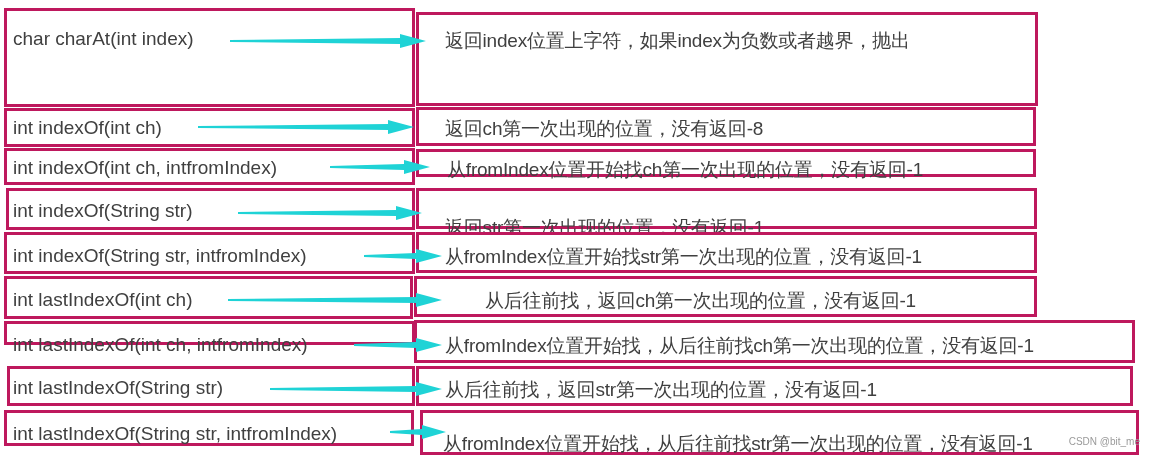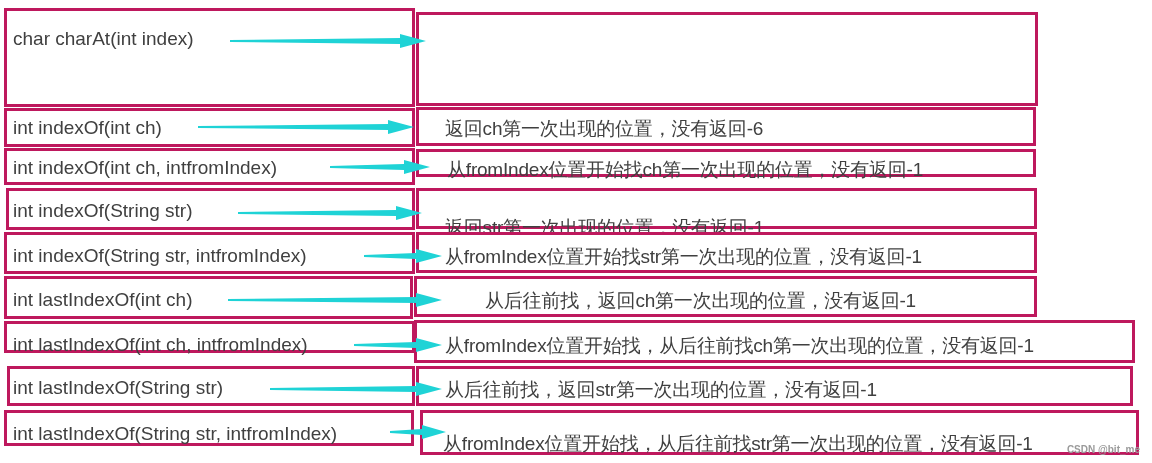--- a/index.html
+++ b/index.html
@@ -36,44 +36,44 @@
       color: #404040;
       letter-spacing: -0.2px;
     }
     .arrow {
       position: absolute;
       height: 14px;
     }
     .watermark {
       position: absolute;
       right: 12px;
-      bottom: 8px;
+      bottom: 16px;
       font-size: 10px;
       color: #9a9a9a;
       font-family: "Liberation Sans", sans-serif;
-      font-weight: bold;
     }
   </style>
 </head>
 <body>
 
 <div class="box left-box" style="left:4px; top:8px; width:411px; height:99px;">
   <span class="sig" style="top:17px;">char charAt(int index)</span>
 </div>
 <div class="box right-box" style="left:416px; top:12px; width:622px; height:94px;">
+  <span class="desc" style="top:13px;">返回index位置上字符，如果index为负数或者越界，抛出</span>
 </div>
 <svg class="arrow" style="left:230px; top:34px; width:196px;" viewBox="0 0 196 14">
   <polygon points="0,6 170,4 170,0 196,7 170,14 170,10 0,8" fill="#1fd3d6"></polygon>
 </svg>
 
 <div class="box left-box" style="left:4px; top:108px; width:411px; height:39px;padding-left:8px;">
   <span class="sig" style="top:6px;">int indexOf(int ch)</span>
 </div>
 <div class="box right-box" style="left:416px; top:107px; width:620px; height:39px;">
-  <span class="desc" style="top:6px;">返回ch第一次出现的位置，没有返回-6</span>
+  <span class="desc" style="top:6px;">返回ch第一次出现的位置，没有返回-8</span>
 </div>
 <svg class="arrow" style="left:198px; top:120px; width:216px;" viewBox="0 0 216 14">
   <polygon points="0,6 190,4 190,0 216,7 190,14 190,10 0,8" fill="#1fd3d6"></polygon>
 </svg>
 
 <div class="box left-box" style="left:4px; top:148px; width:411px; height:37px;">
   <span class="sig" style="top:6px;">int indexOf(int ch, intfromIndex)</span>
 </div>
 <div class="box right-box" style="left:416px; top:149px; width:620px; height:28px;">
   <span class="desc" style="left:28px; top:5px;">从fromIndex位置开始找ch第一次出现的位置，没有返回-1</span>
@@ -105,21 +105,21 @@
 <div class="box left-box" style="left:4px; top:276px; width:409px; height:43px;">
   <span class="sig" style="top:10px;">int lastIndexOf(int ch)</span>
 </div>
 <div class="box right-box" style="left:414px; top:276px; width:623px; height:41px;">
   <span class="desc" style="left:28px; top:9px;margin-left:40px;">从后往前找，返回ch第一次出现的位置，没有返回-1</span>
 </div>
 <svg class="arrow" style="left:228px; top:293px; width:214px;" viewBox="0 0 214 14">
   <polygon points="0,6 188,4 188,0 214,7 188,14 188,10 0,8" fill="#1fd3d6"></polygon>
 </svg>
 
-<div class="box left-box" style="left:4px; top:321px; width:411px; height:32px;">
+<div class="box left-box" style="left:4px; top:321px; width:411px; height:24px;">
   <span class="sig" style="top:10px;">int lastIndexOf(int ch, intfromIndex)</span>
 </div>
 <div class="box right-box" style="left:414px; top:320px; width:721px; height:43px;">
   <span class="desc" style="left:28px; top:10px;">从fromIndex位置开始找，从后往前找ch第一次出现的位置，没有返回-1</span>
 </div>
 <svg class="arrow" style="left:354px; top:338px; width:88px;" viewBox="0 0 88 14">
   <polygon points="0,6 62,4 62,0 88,7 62,14 62,10 0,8" fill="#1fd3d6"></polygon>
 </svg>
 
 <div class="box left-box" style="left:7px; top:366px; width:408px; height:40px;">

